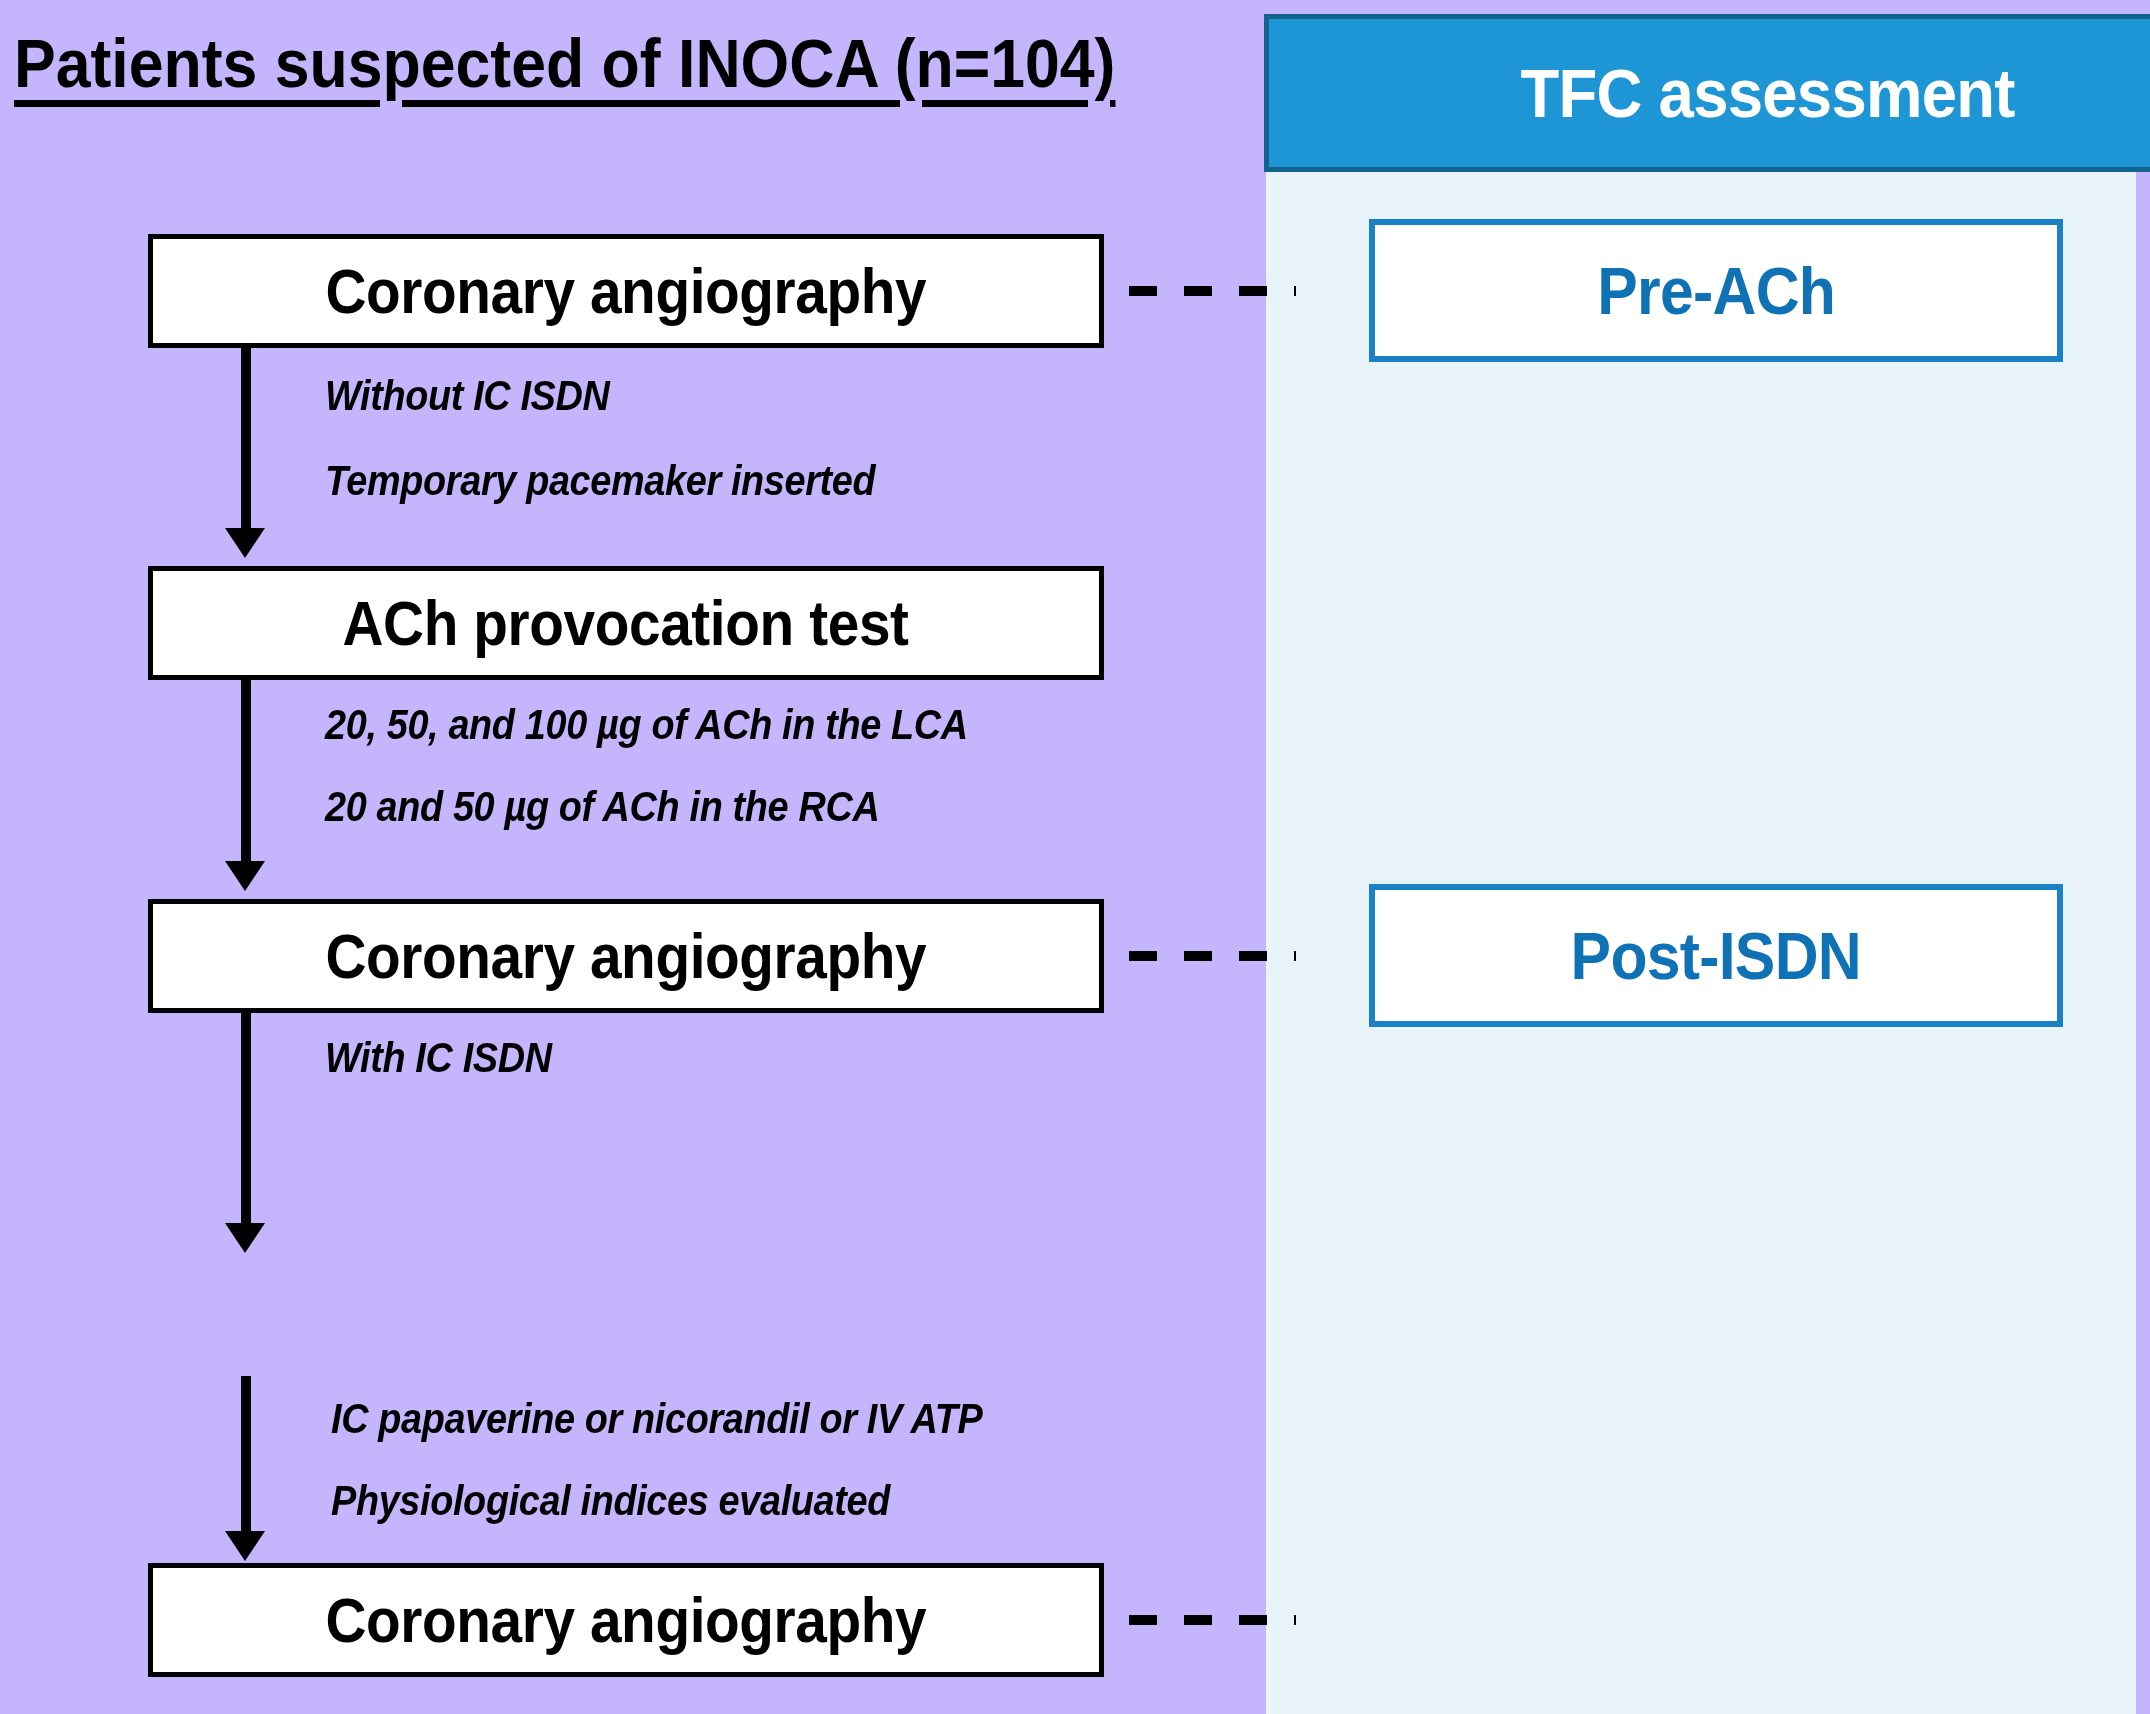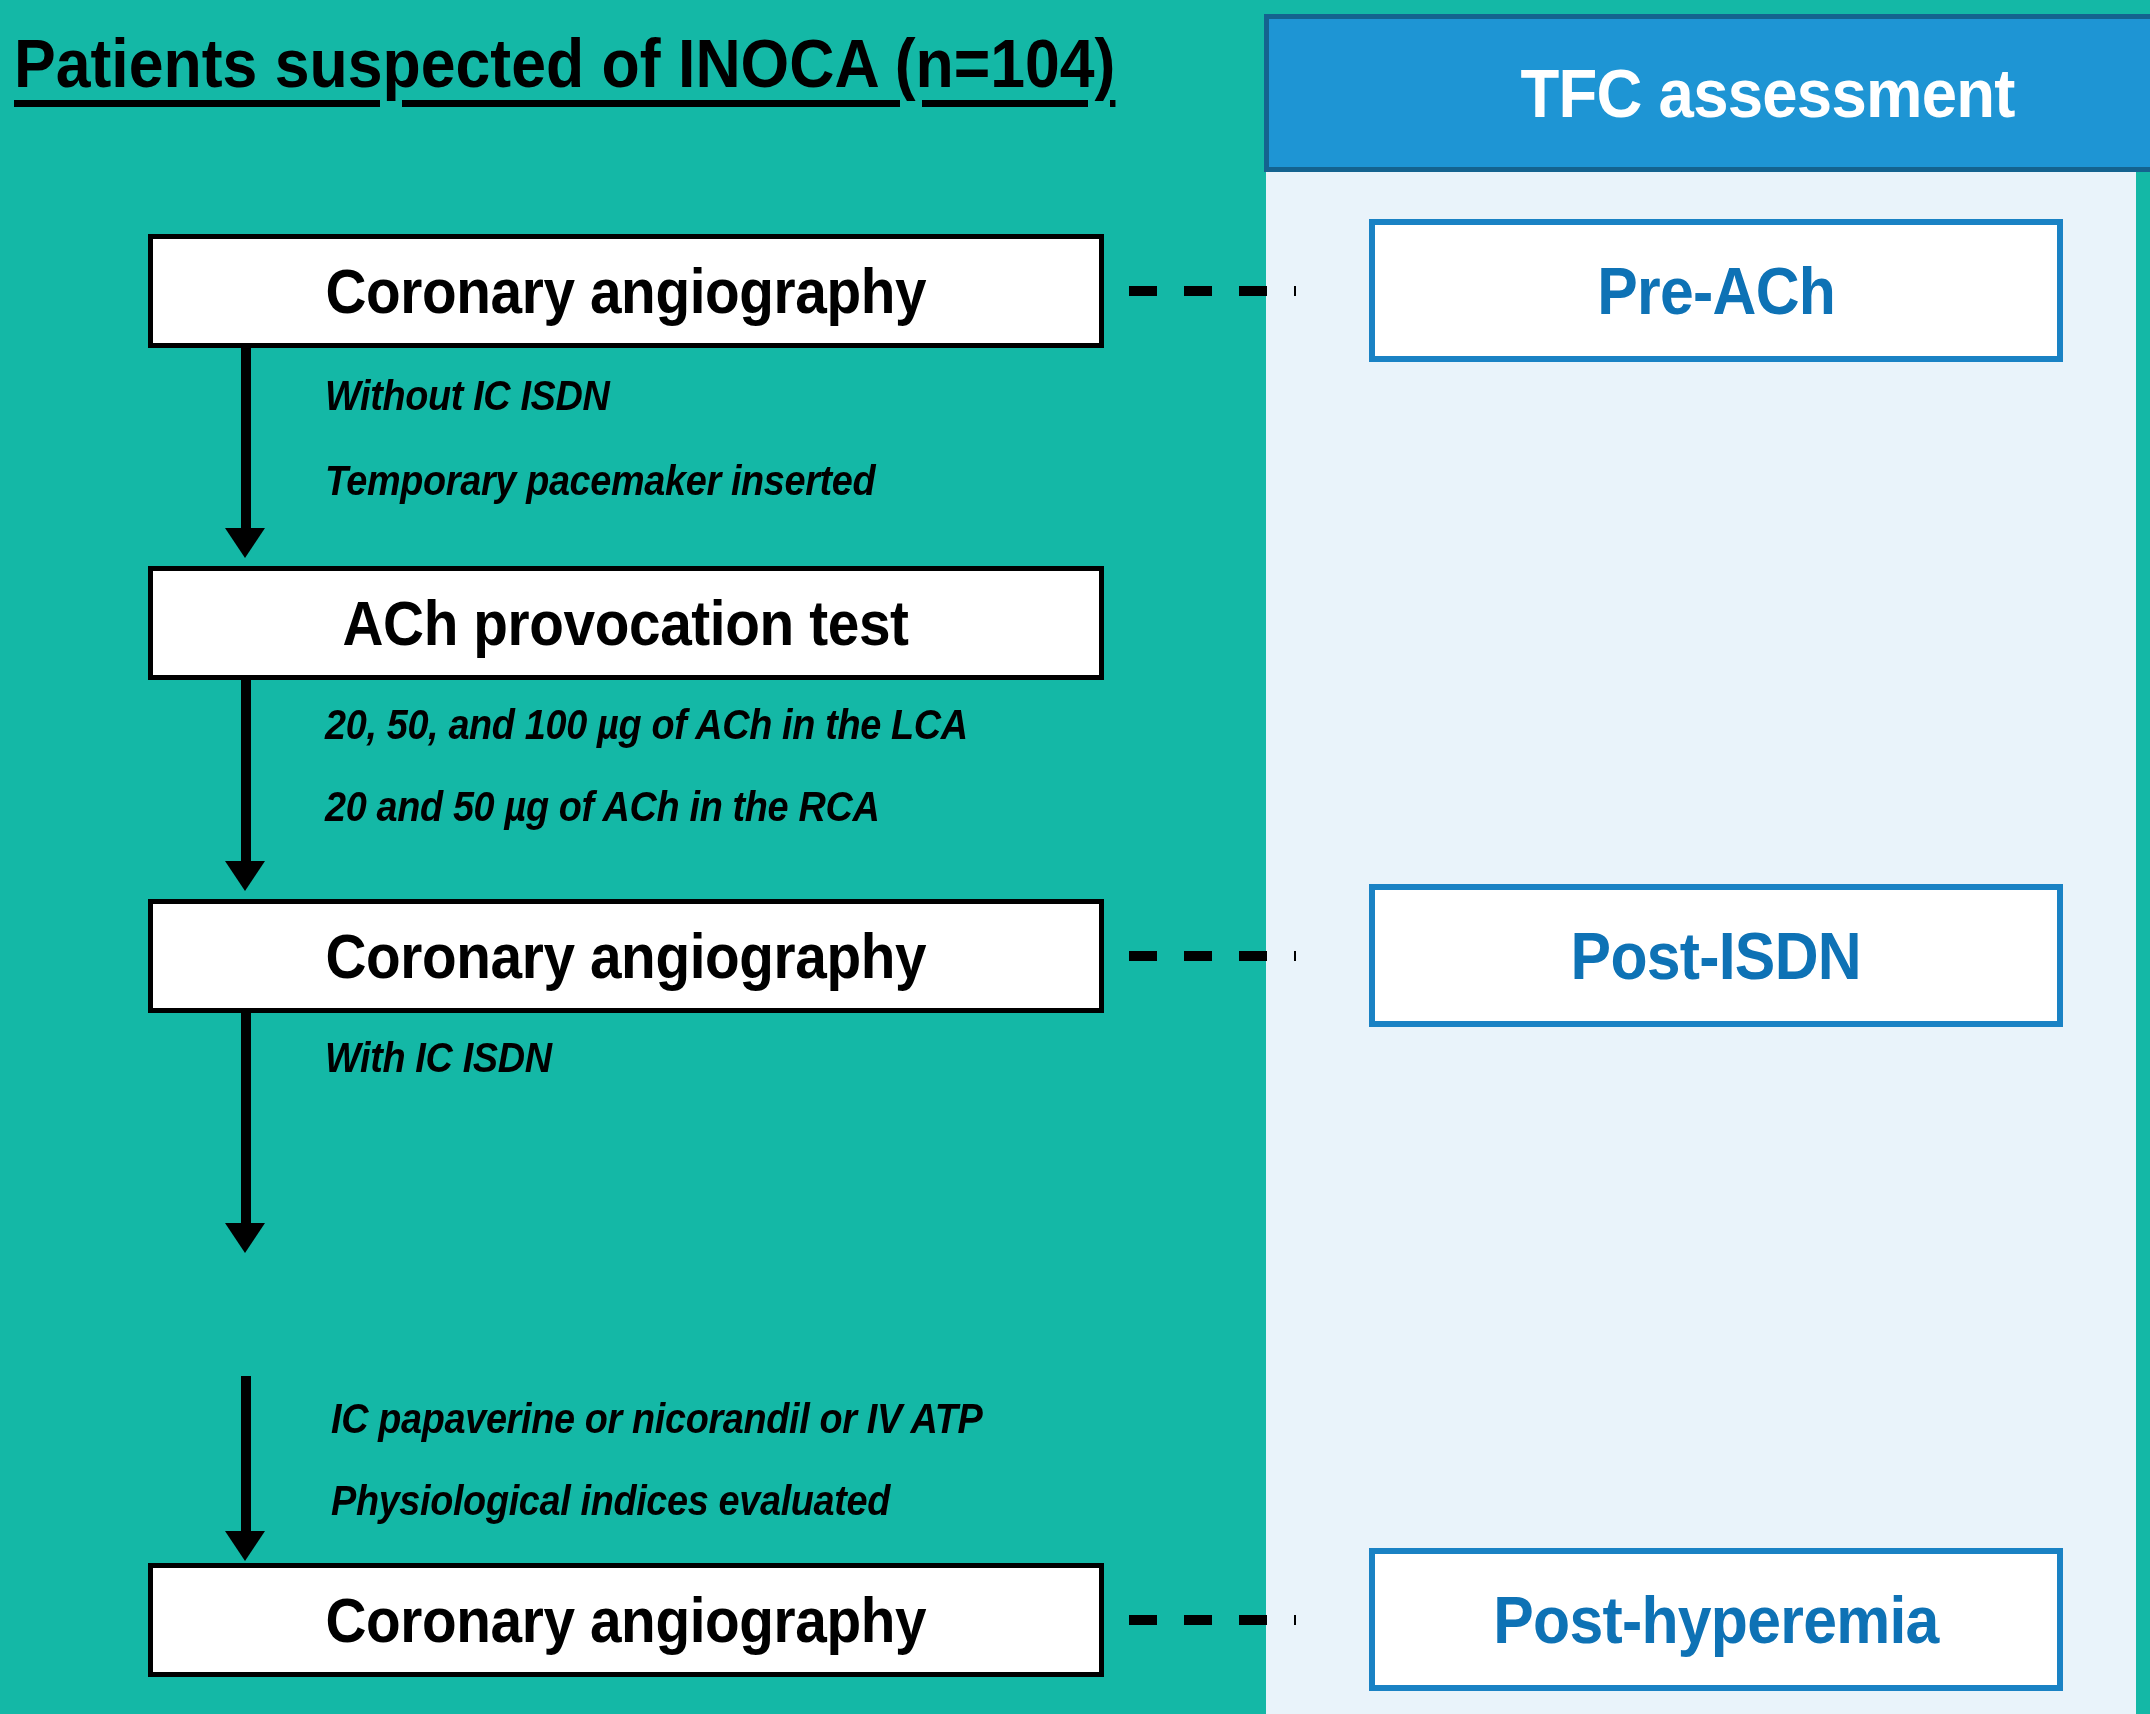--- a/index.html
+++ b/index.html
@@ -7,21 +7,21 @@
     padding: 0;
     background: #ffffff;
   }
   body {
     font-family: "Liberation Sans", sans-serif;
   }
   #canvas {
     position: relative;
     width: 2151px;
     height: 1715px;
-    background: #14b8a6;
+    background: #c4b5fd;
     overflow: hidden;
   }
 
   
   .tfc-panel {
     position: absolute;
     left: 1266px;
     top: 126px;
     width: 870px;
     height: 1589px;
@@ -202,18 +202,15 @@
   <div class="dash-connector" style="left:1129px; top:286px;"></div>
   <div class="dash-connector" style="left:1129px; top:951px;"></div>
   <div class="dash-connector" style="left:1129px; top:1615px;"></div>
 
   <div class="tfc-box" style="left:1369px; top:884px;">
     <span class="tfc-box-label">Post-ISDN</span>
   </div>
   <div class="tfc-box" style="left:1369px; top:219px;">
     <span class="tfc-box-label">Pre-ACh</span>
   </div>
-  <div class="tfc-box" style="left:1369px; top:1548px;">
-    <span class="tfc-box-label">Post-hyperemia</span>
-  </div>
 
 </div>
 
 
 </body></html>

